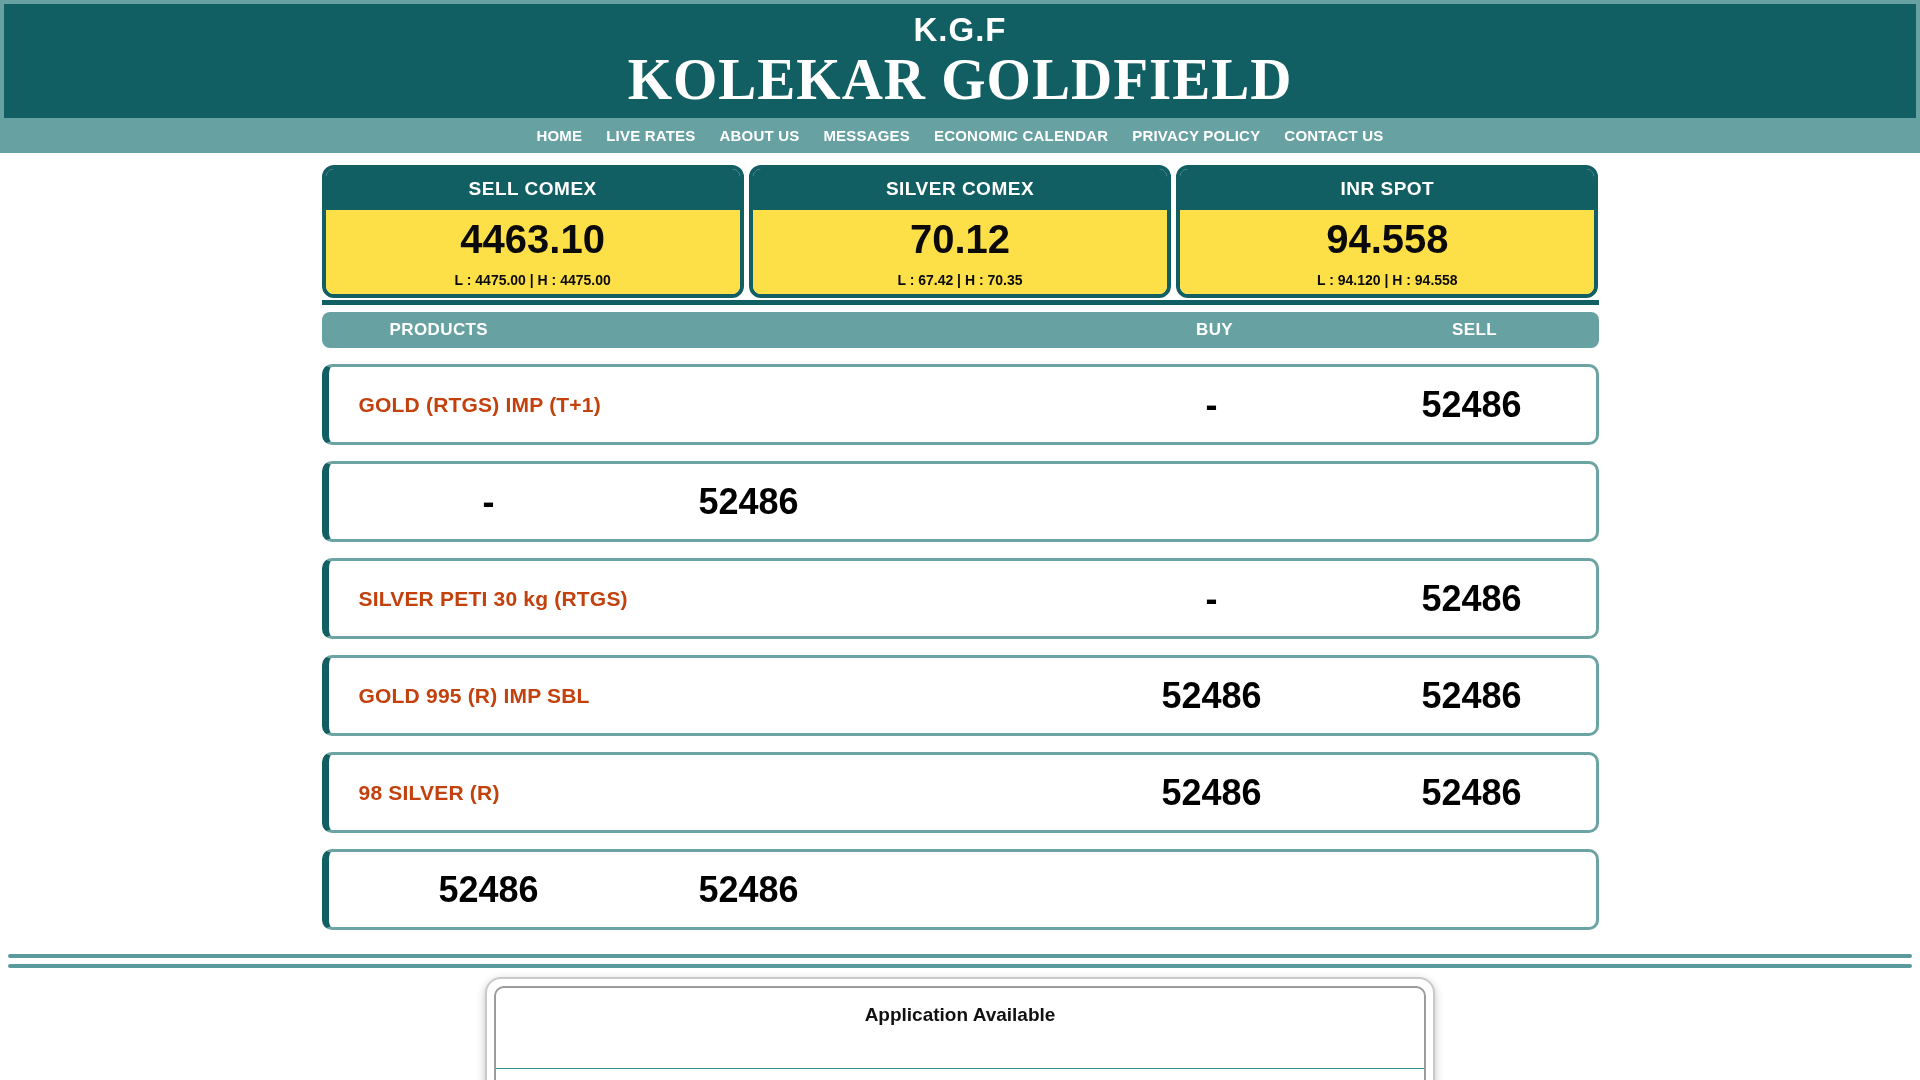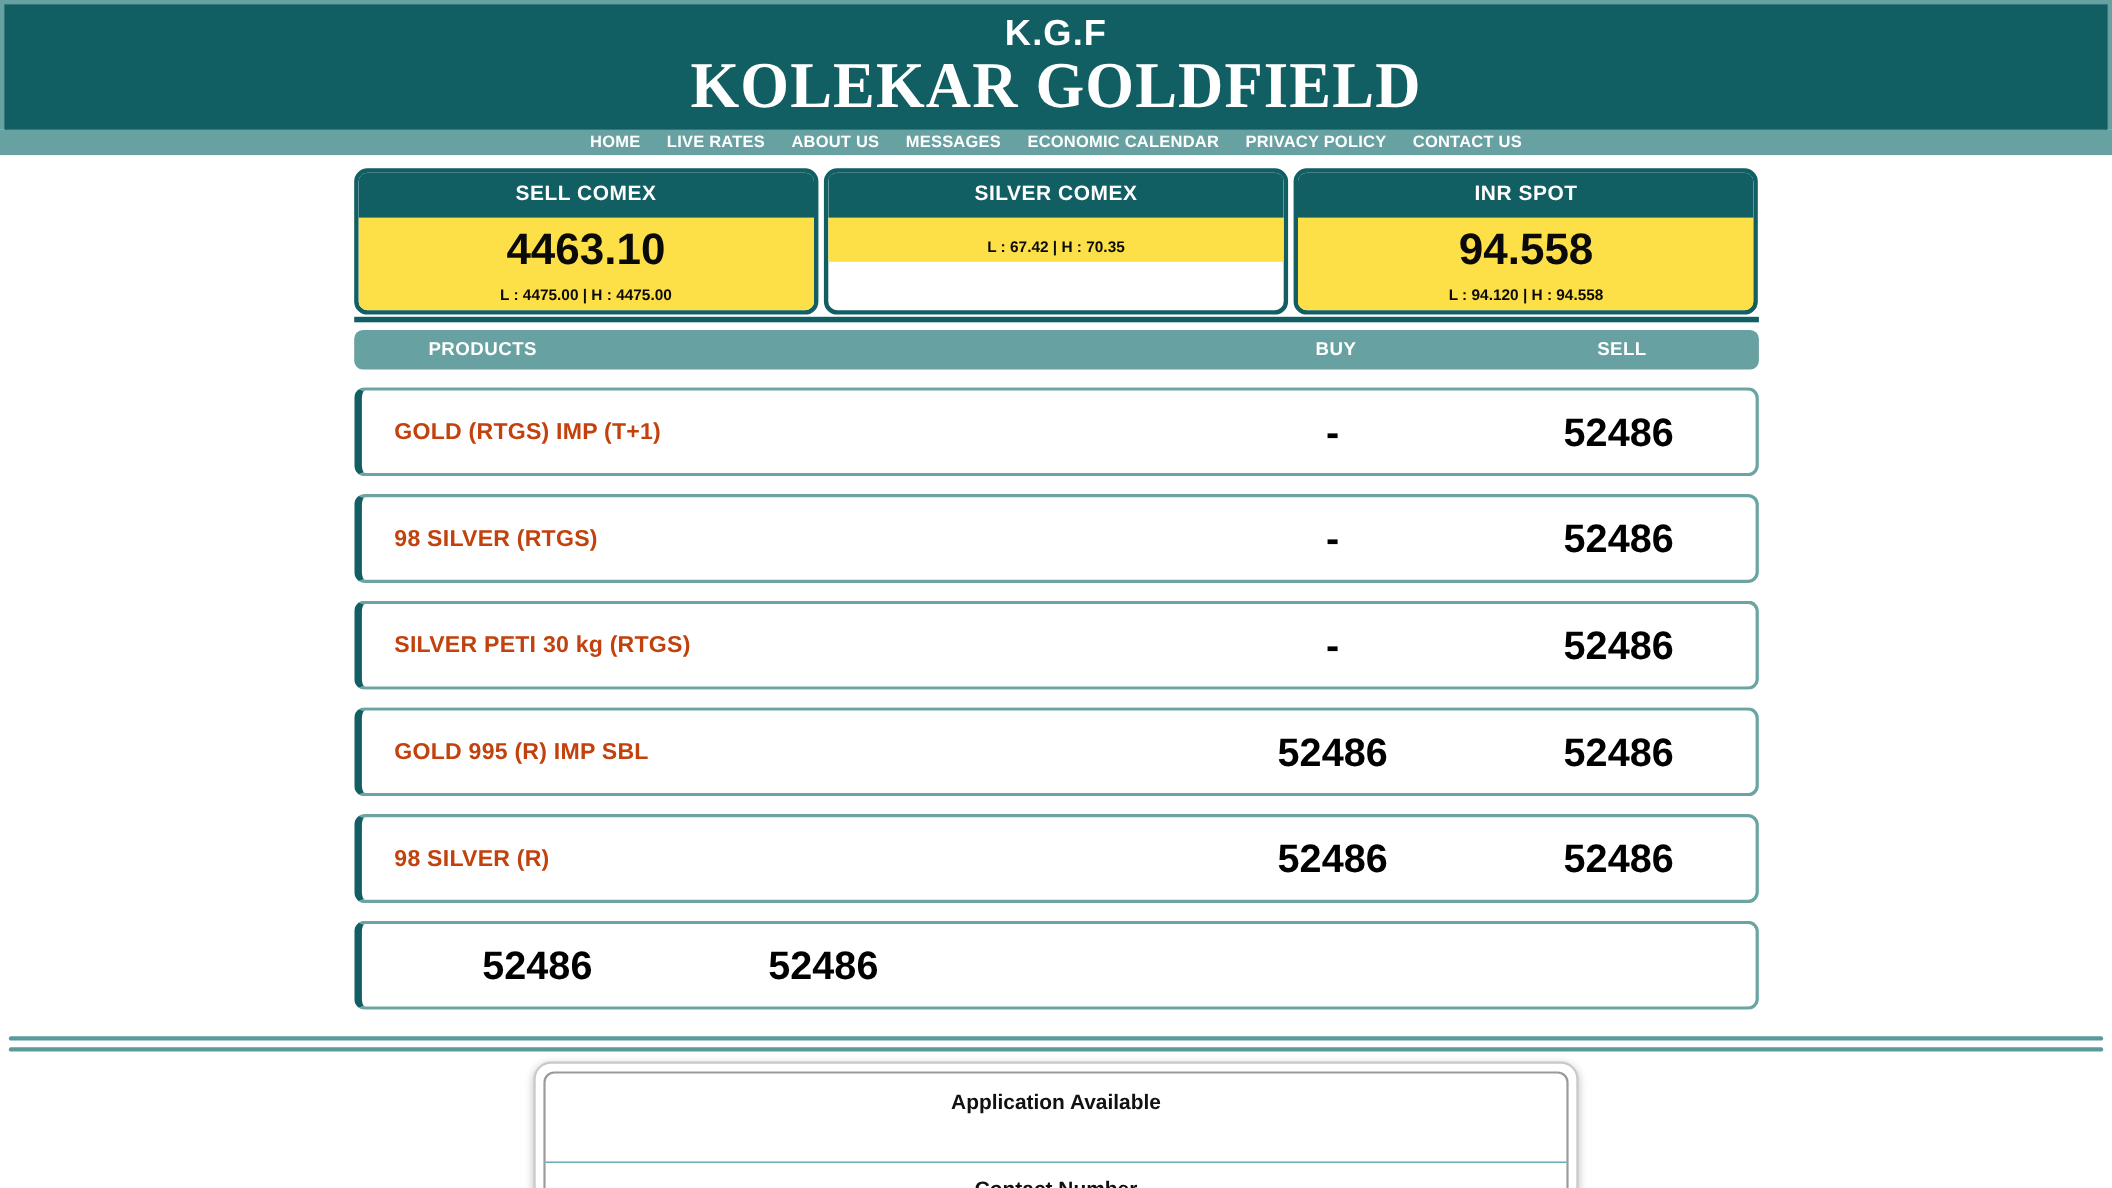--- a/index.html
+++ b/index.html
@@ -29,21 +29,21 @@
   .brand-name {
     font-family: "Liberation Serif", serif;
     font-size: 57px; font-weight: bold; letter-spacing: 1px;
     line-height: 1.05; margin-top: 2px;
     transform: scaleY(1.04);
   }
 
   
   .nav {
     background: #68a1a1;
-    height: 23px;
+    height: 35px;
     display: flex; align-items: center; justify-content: center;
     gap: 24px;
   }
   .nav-item {
     color: #ffffff; font-size: 15px; font-weight: bold;
     letter-spacing: 0.2px; cursor: pointer; white-space: nowrap;
   }
 
   
   .content { width: 1277px; margin: 12px auto 0 auto; }
@@ -173,20 +173,21 @@
     <div class="rate-card">
       <div class="rate-card-title">SELL COMEX</div>
       <div class="rate-card-body">
         <div class="rate-card-value">4463.10</div>
         <div class="rate-card-lh">L : 4475.00 | H : 4475.00</div>
       </div>
     </div>
     <div class="rate-card">
       <div class="rate-card-title">SILVER COMEX</div>
       <div class="rate-card-body">
+        <div class="rate-card-value">70.12</div>
         <div class="rate-card-lh">L : 67.42 | H : 70.35</div>
       </div>
     </div>
     <div class="rate-card">
       <div class="rate-card-title">INR SPOT</div>
       <div class="rate-card-body">
         <div class="rate-card-value">94.558</div>
         <div class="rate-card-lh">L : 94.120 | H : 94.558</div>
       </div>
     </div>
@@ -199,21 +200,20 @@
     <div class="col-trail"></div>
   </div>
 
   <div class="product-row">
     <div class="row-name">GOLD (RTGS) IMP (T+1)</div>
     <div class="row-buy">-</div>
     <div class="row-sell">52486</div>
     <div class="row-trail"></div>
   </div>
   <div class="product-row">
-    <div class="row-name">98 SILVER (RTGS)</div>
     <div class="row-buy">-</div>
     <div class="row-sell">52486</div>
     <div class="row-trail"></div>
   </div>
   <div class="product-row">
     <div class="row-name">SILVER PETI 30 kg (RTGS)</div>
     <div class="row-buy">-</div>
     <div class="row-sell">52486</div>
     <div class="row-trail"></div>
   </div>

